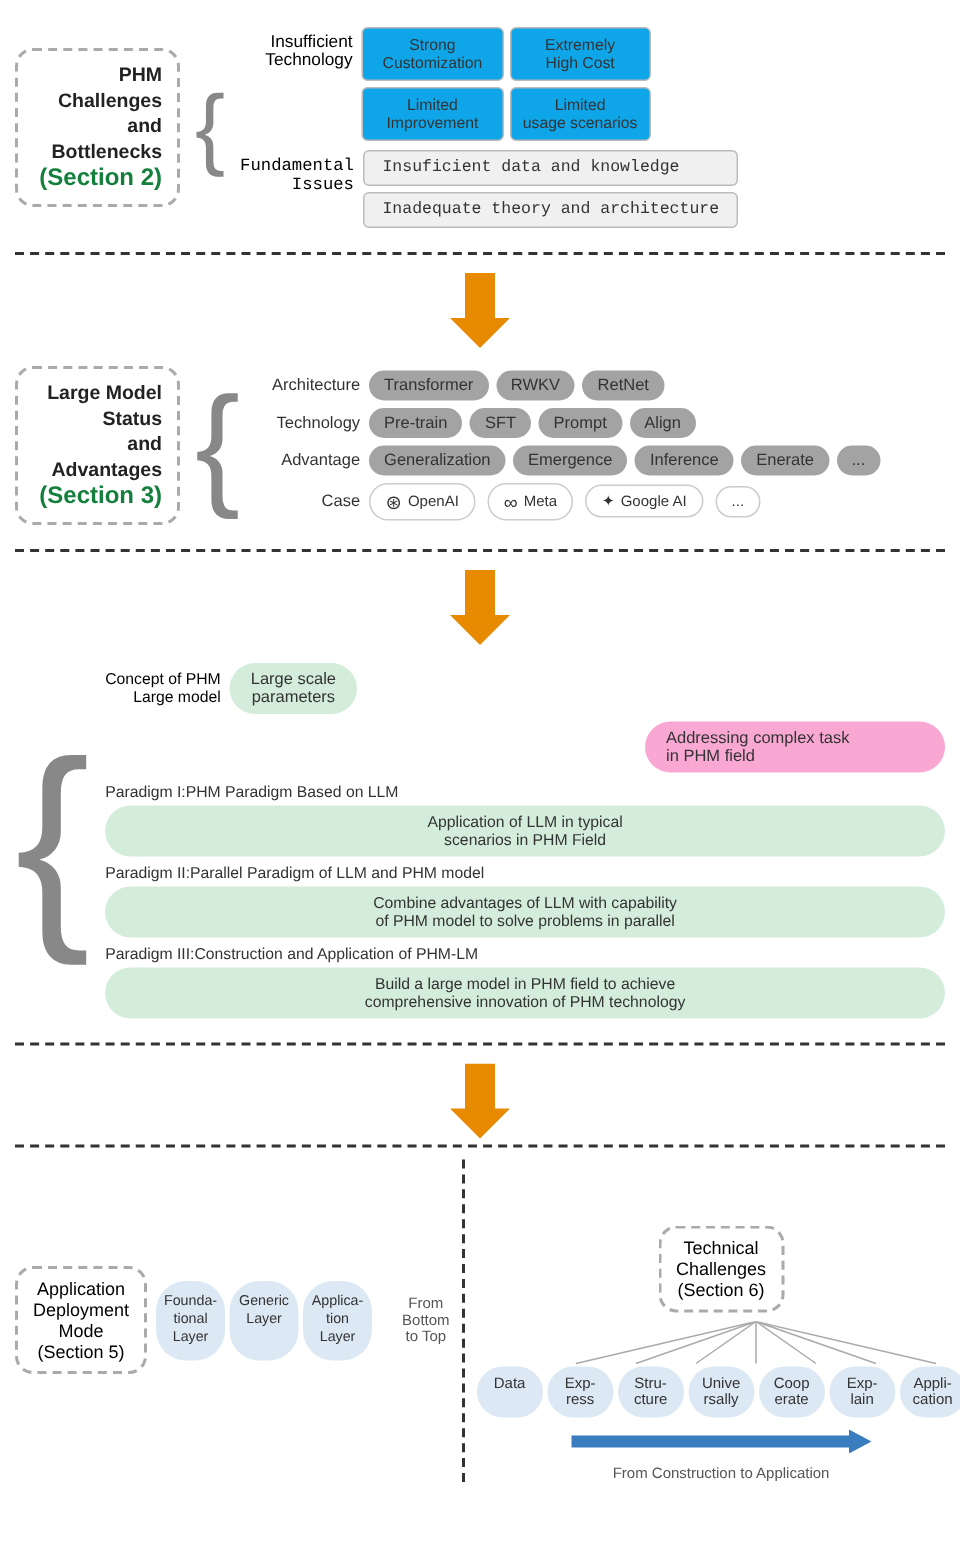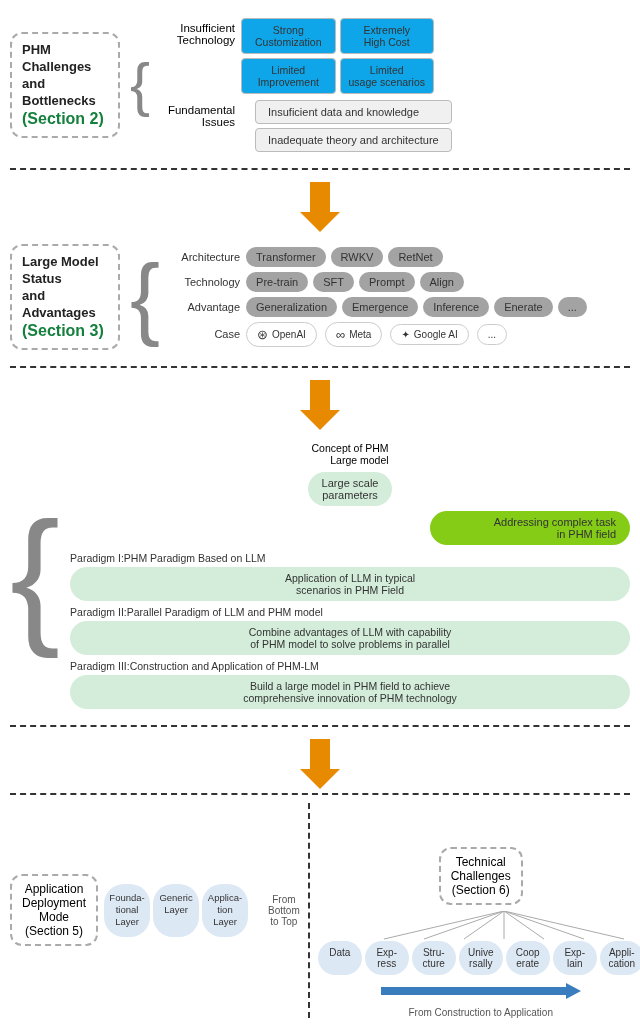--- a/index.html
+++ b/index.html
@@ -47,21 +47,21 @@
       padding: 8px 0;
     }
 
     
     .label-box {
       border: 2px dashed #aaa;
       border-radius: 12px;
       padding: 8px 10px;
       min-width: 100px;
       max-width: 110px;
-      text-align: left;
+      text-align: right;
       flex-shrink: 0;
     }
     .label-box .title {
       font-size: 13px;
       font-weight: bold;
       color: #222;
       line-height: 1.3;
     }
     .label-box .section-ref {
       color: #15803d;
@@ -100,26 +100,26 @@
       white-space: nowrap;
     }
     .tag-green {
       background: #d4edda;
       border-radius: 20px;
       padding: 5px 14px;
       font-size: 11px;
       color: #333;
     }
     .tag-green-wide {
-      background: #84cc16;
+      background: #f9a8d4;
       border-radius: 20px;
       padding: 5px 14px;
       font-size: 11px;
       color: #333;
-      text-align: right;
+      text-align: left;
     }
 
     
     .lm-content {
       flex: 1;
       display: flex;
       flex-direction: column;
       gap: 5px;
     }
 
@@ -221,22 +221,23 @@
       flex-shrink: 0;
     }
     .insuf-items {
       display: grid;
       grid-template-columns: 1fr 1fr;
       gap: 4px;
     }
     .fund-issues-row {
       display: flex;
       flex-direction: row;
-      gap: 20px;
+      gap: 6px;
       align-items: flex-start;
+      font-family: Liberation Mono, monospace;
     }
     .fund-label {
       font-size: 11.5px;
       min-width: 75px;
       text-align: right;
       padding-top: 4px;
       flex-shrink: 0;
     }
     .fund-items {
       display: flex;
@@ -257,21 +258,21 @@
       border-radius: 4px;
       padding: 5px 8px;
       font-size: 10.5px;
       color: #333;
       text-align: center;
     }
 
     
     .concept-row {
       display: flex;
-      flex-direction: column;
+      flex-direction: row;
       align-items: center;
       gap: 6px;
     }
     .concept-label {
       font-size: 10.5px;
       min-width: 72px;
       text-align: right;
       flex-shrink: 0;
     }
     .concept-tags {

